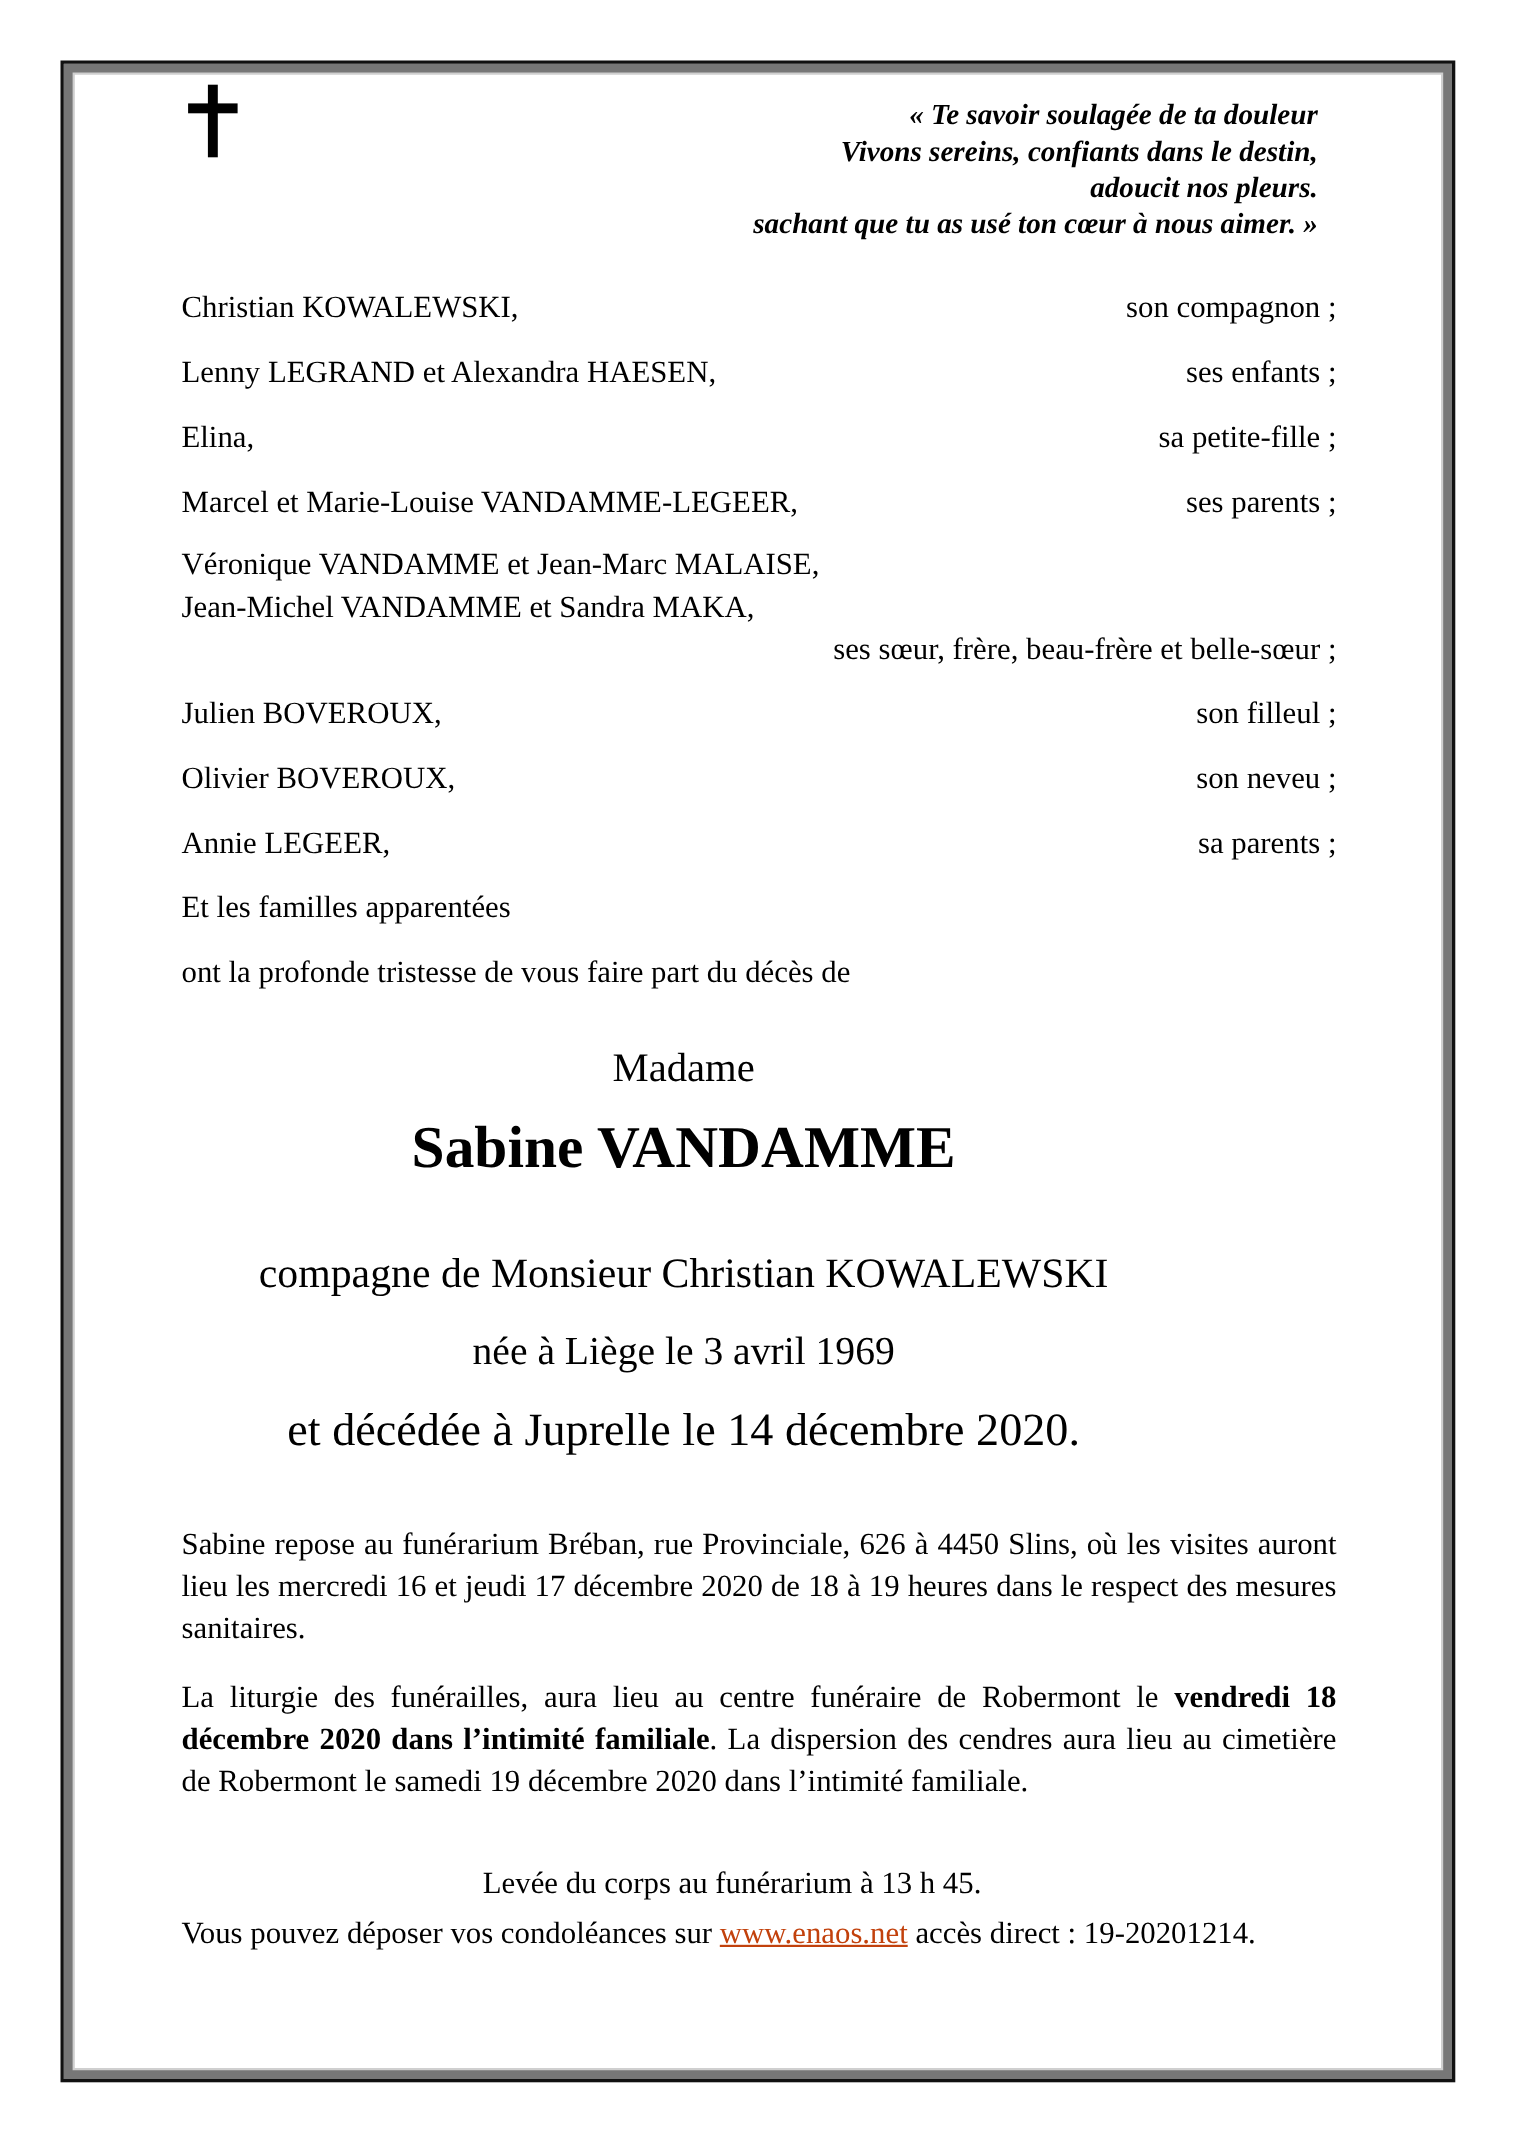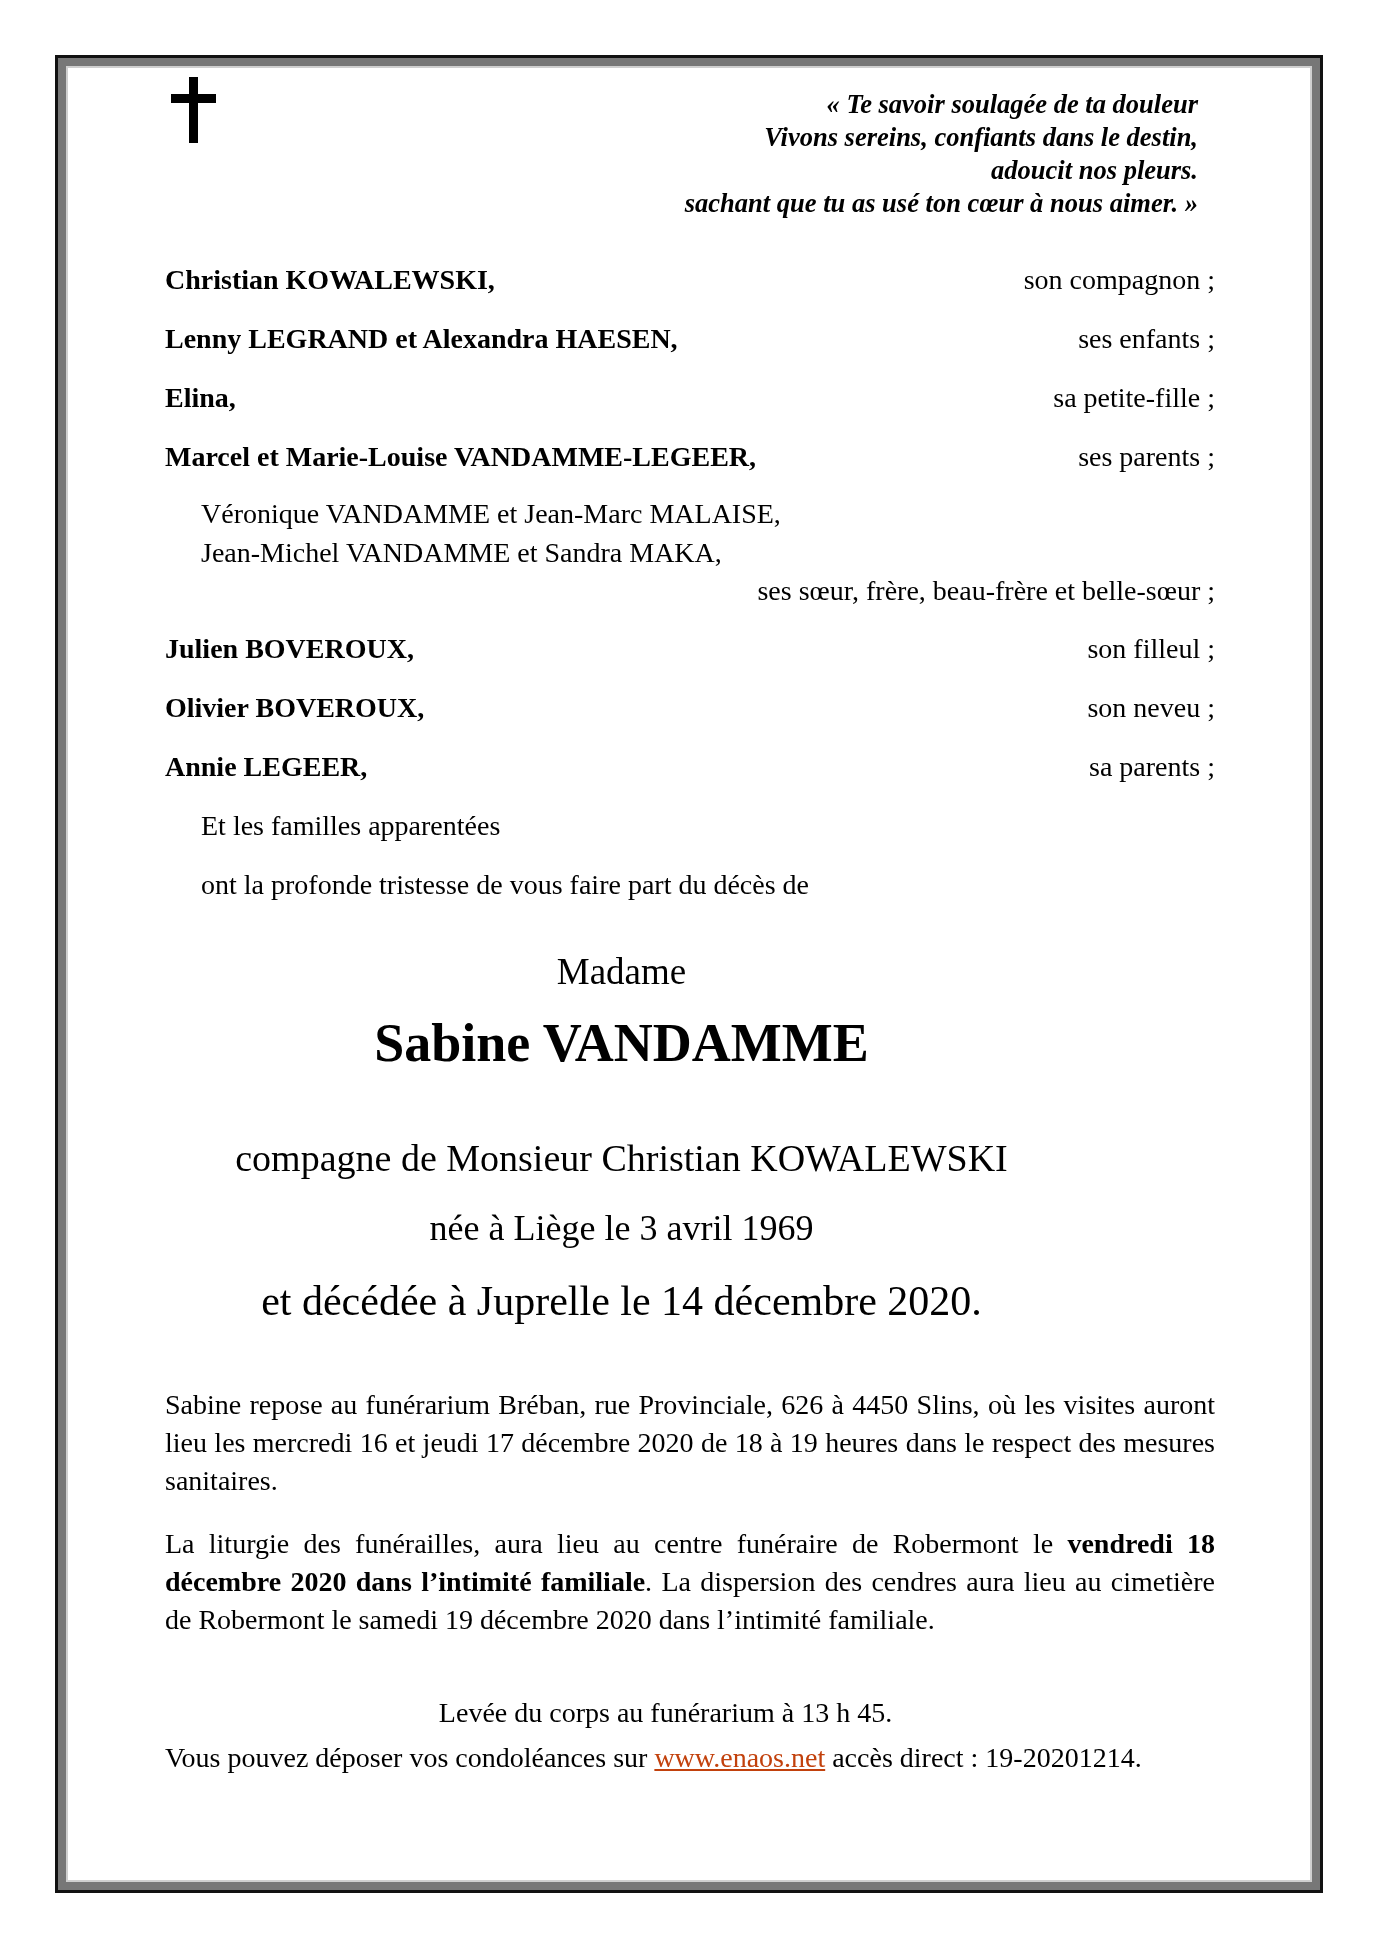--- a/index.html
+++ b/index.html
@@ -8,23 +8,23 @@
   .frame { position:absolute; left:55px; top:55px; width:1268px; height:1838px;
            box-sizing:border-box; border:3px solid #111;
            box-shadow: inset 0 0 0 8px #777, inset 0 0 0 10px #cfcfcf; background:#fff; }
   .cross { position:absolute; left:171px; top:77px; width:45px; height:66px; }
   .cross .v { position:absolute; left:18px; top:0; width:9px; height:66px; background:#000; }
   .cross .h { position:absolute; left:0; top:17px; width:45px; height:9px; background:#000; }
   .quote { position:absolute; right:180px; top:88px; text-align:right; font-style:italic;
            font-size:26.5px; line-height:33px; }
   .quote div { white-space:nowrap;font-weight:bold; }
   .row { position:absolute; left:165px; width:1050px; font-size:28px; line-height:32px; white-space:nowrap; }
-  .row .l { position:absolute; left:0;font-weight:bold; }
+  .row .l { position:absolute; left:0; }
   .row .r { position:absolute; right:0; }
-  .line { position:absolute; left:165px; font-size:28px; line-height:32px; white-space:nowrap;margin-left:36px; }
+  .line { position:absolute; left:165px; font-size:28px; line-height:32px; white-space:nowrap; }
   .center { position:absolute; left:55px; width:1133px; text-align:center; white-space:nowrap; }
   .madame { font-size:37px; top:950px; }
   .name { font-size:54px; font-weight:bold; top:1012px; letter-spacing:0px; }
   .sub { font-size:38px; top:1136px; }
   .born { font-size:36px; top:1207px; }
   .died { font-size:42px; top:1277px; }
   .para { position:absolute; left:165px; width:1050px; font-size:28px; line-height:38px;
           text-align:justify; text-align-last:left; }
   .para b { font-weight:bold; }
   .levee { font-size:28px; top:1697px;padding-left:44px; }

